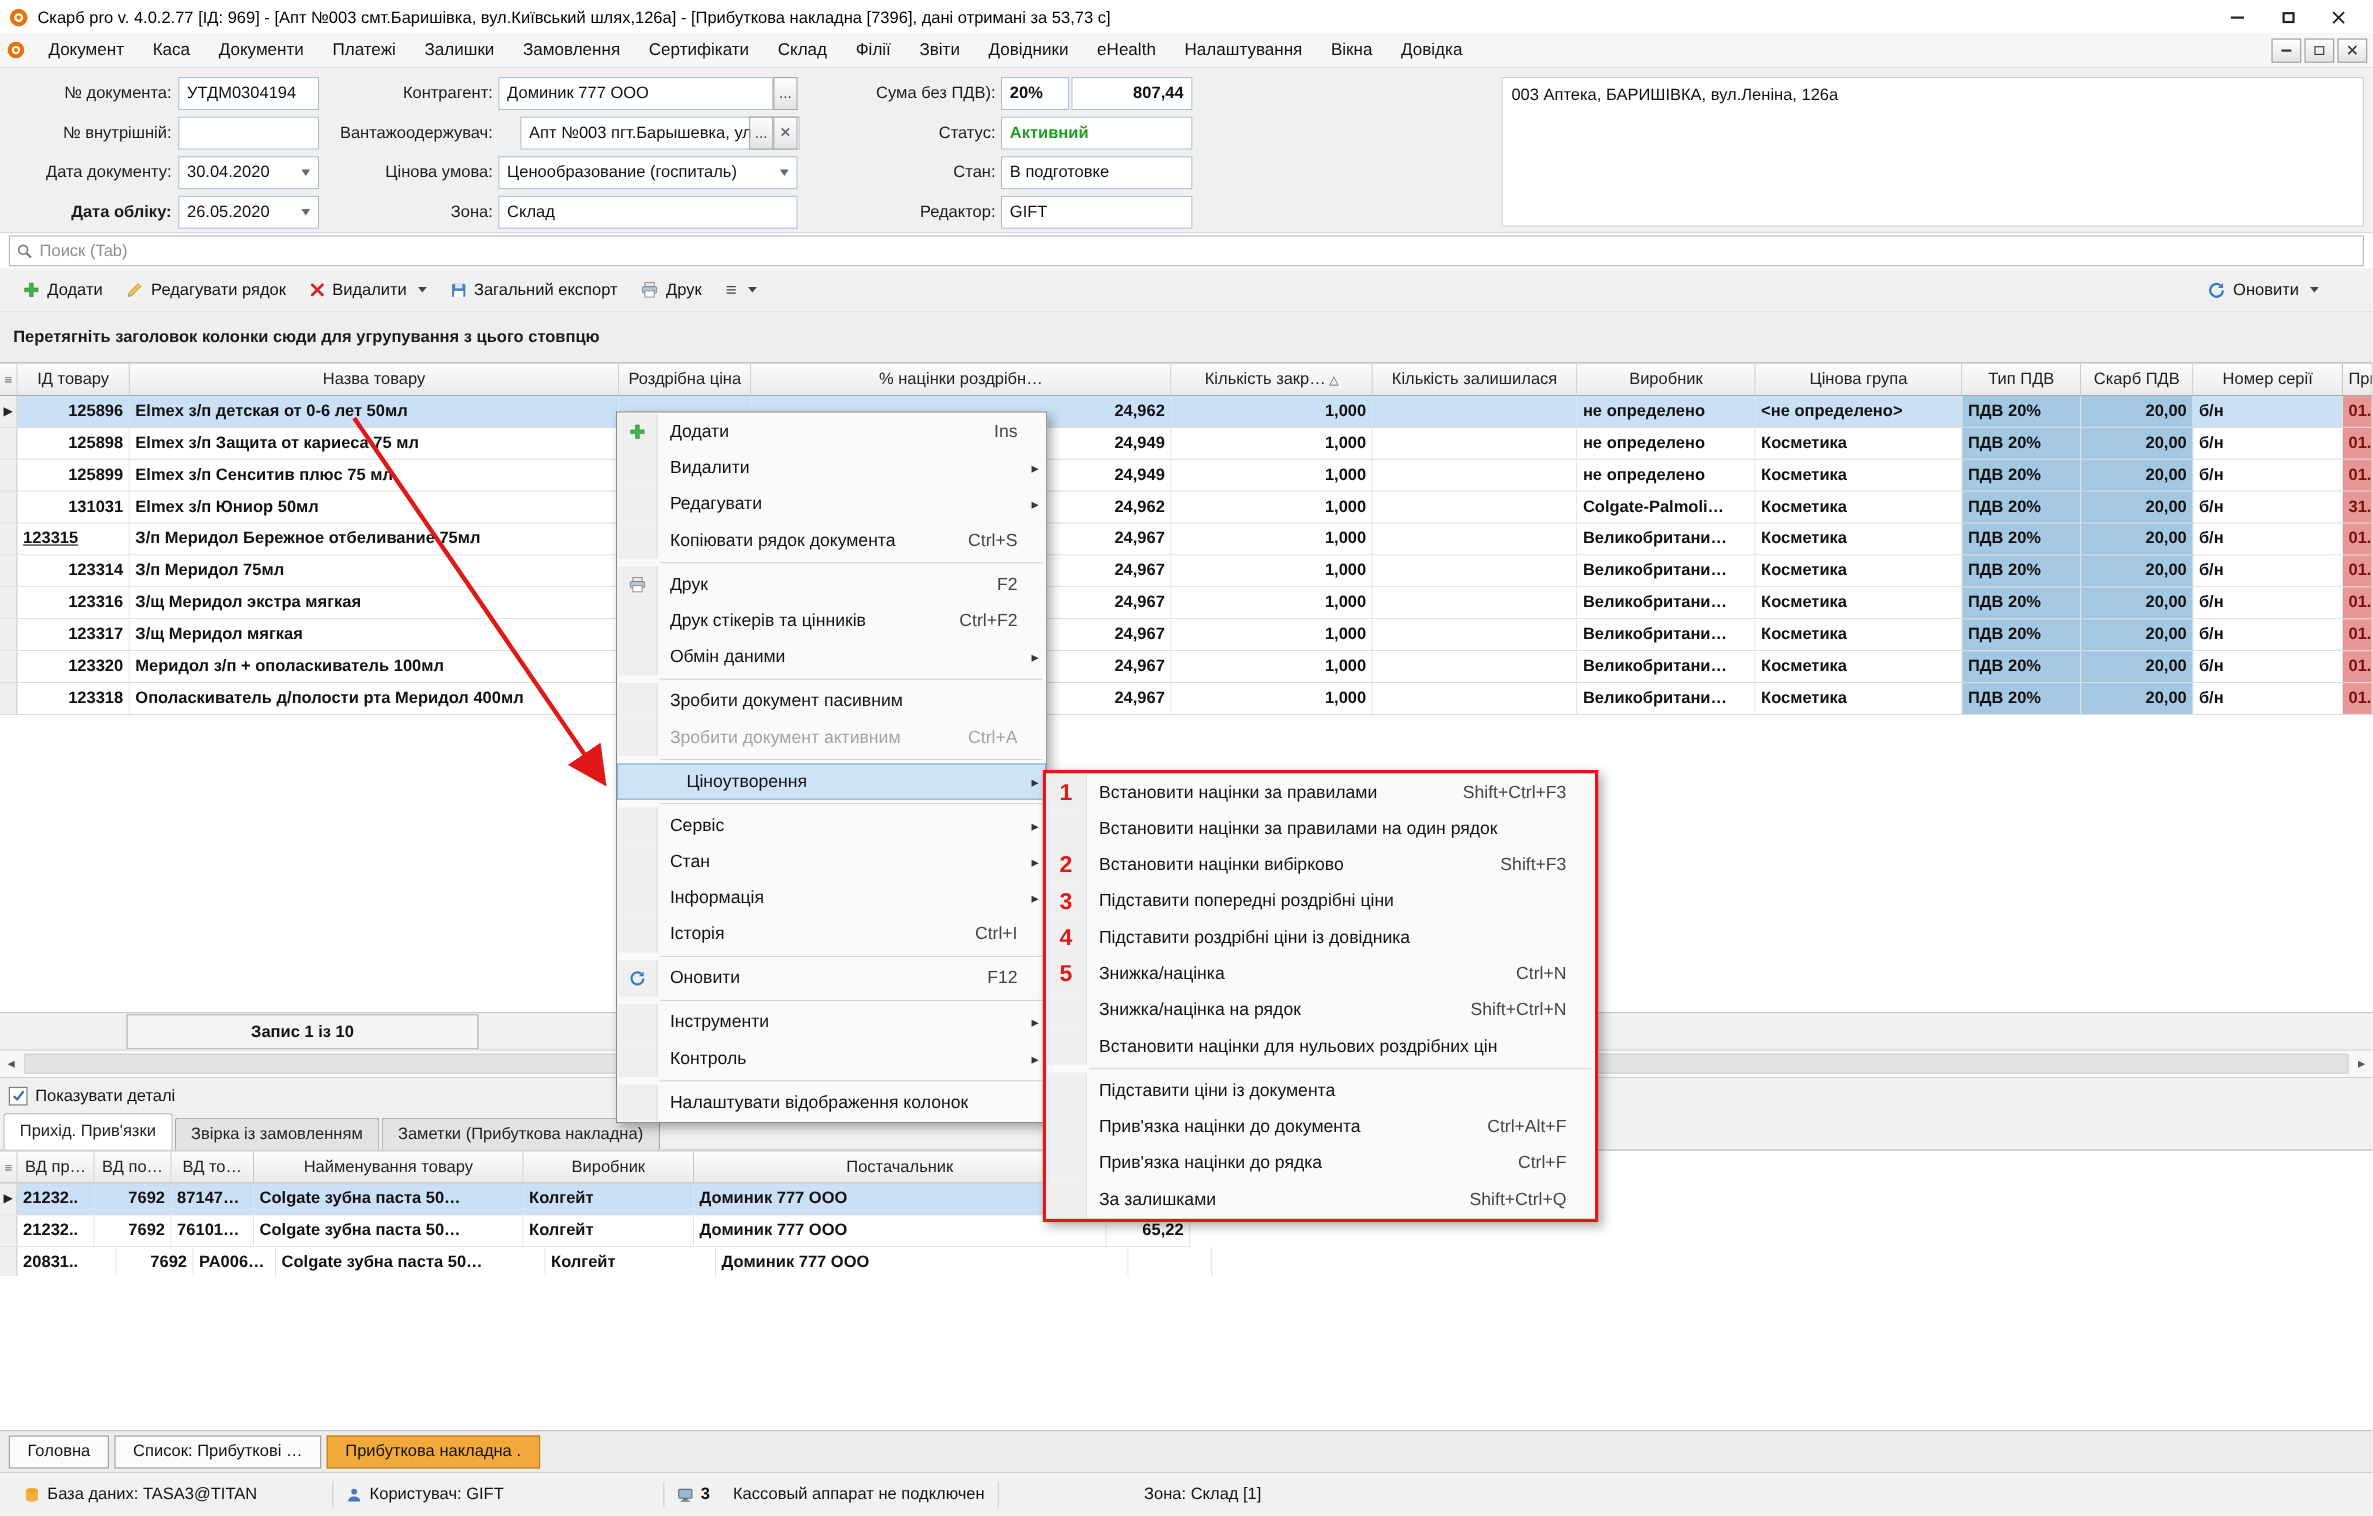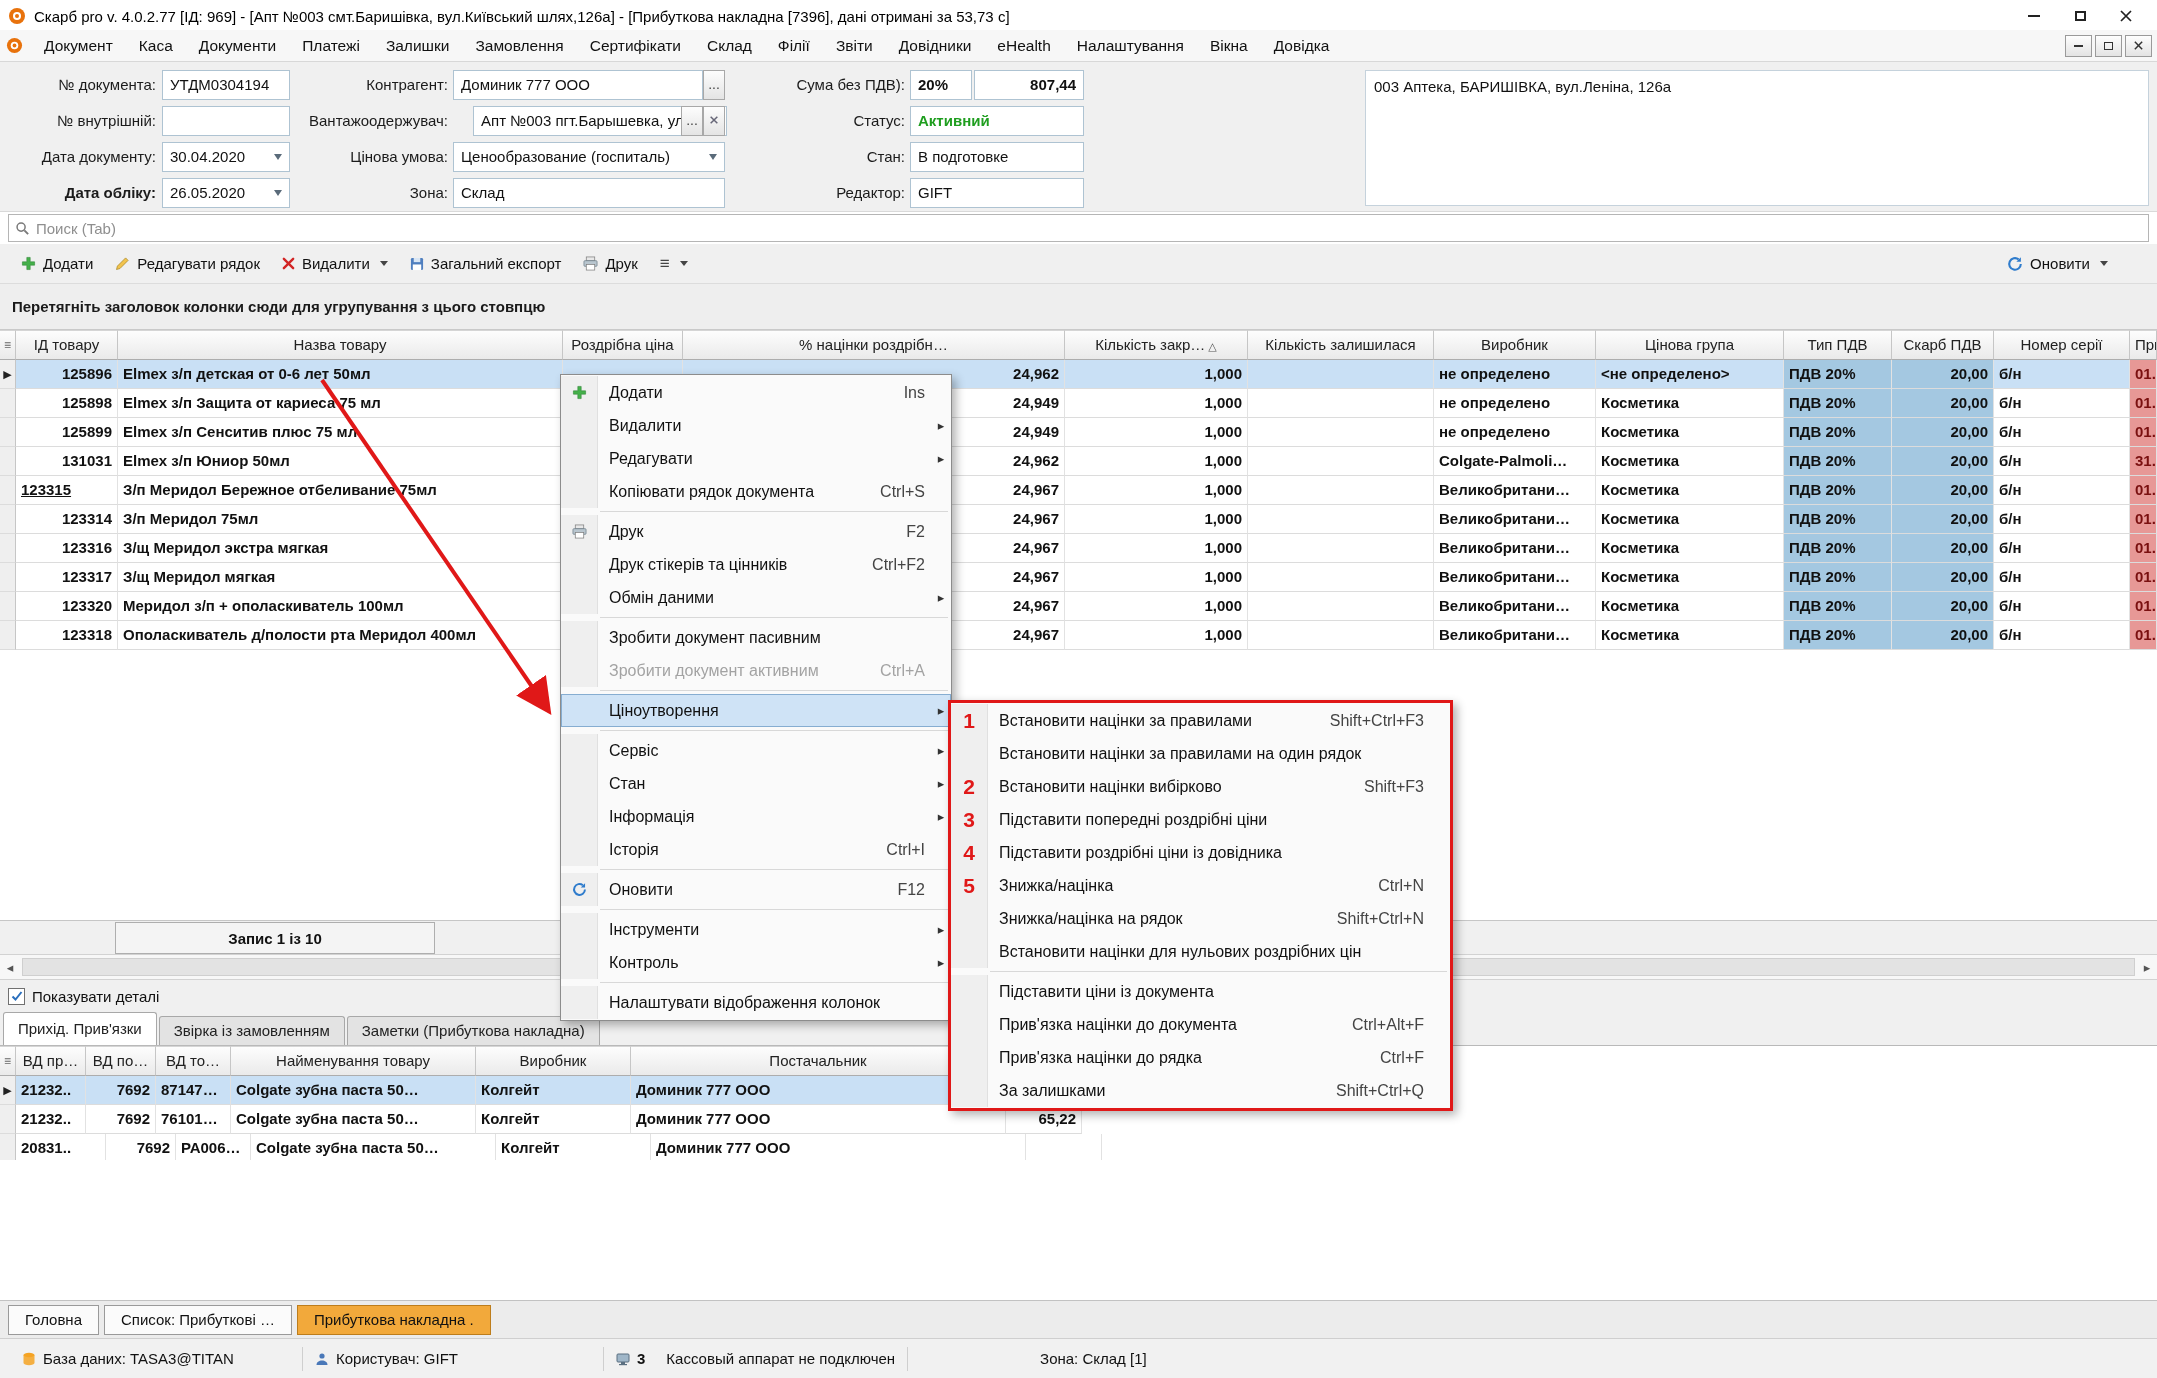--- a/index.html
+++ b/index.html
@@ -94,21 +94,21 @@
 
 .cmenu{position:absolute;left:560px;top:374px;width:392px;background:#fafafa;border:1px solid #8c8c8c;box-shadow:4px 4px 9px rgba(0,0,0,.3);z-index:40;padding:1px 0;}
 .sub{position:absolute;left:948px;top:700px;width:505px;background:#fafafa;border:3px solid var(--annotation,#e01818);box-shadow:4px 4px 9px rgba(0,0,0,.3);z-index:50;padding:1px 0;}
 .mitem{display:flex;align-items:center;height:33px;font-size:16px;}
 .micon{width:37px;height:33px;background:#efefef;border-right:1px solid #e0e0e0;display:flex;align-items:center;justify-content:center;flex:none;}
 .micon.mmark{font-weight:bold;color:var(--annotation,#e01818);font-size:21px;}
 .mlabel{padding-left:11px;flex:1;white-space:nowrap;overflow:hidden;}
 .mshort{color:#444;padding-right:6px;white-space:nowrap;}
 .marr{width:20px;color:#333;font-size:13px;text-align:center;flex:none;}
 .mitem.disabled .mlabel,.mitem.disabled .mshort{color:#a3a3a3;}
-.mitem.selected{background:#cfe3f6;outline:1px solid #86add1;outline-offset:-1px;}
+.mitem.selected{background:#cfe3f6;outline:1px solid #86add1;outline-offset:-1px;padding-left:15px;}
 .mitem.selected .micon{background:transparent;border-right-color:transparent;}
 .msep{height:1px;background:#d8d8d8;margin:3px 3px 3px 39px;}
 
 
 .arrow-overlay{position:absolute;left:0;top:0;z-index:60;pointer-events:none;}
 .arrow-line{stroke:var(--annotation,#e01818);stroke-width:4;}
 .arrow-fill{fill:var(--annotation,#e01818);}
 </style>
 </head>
 <body>

